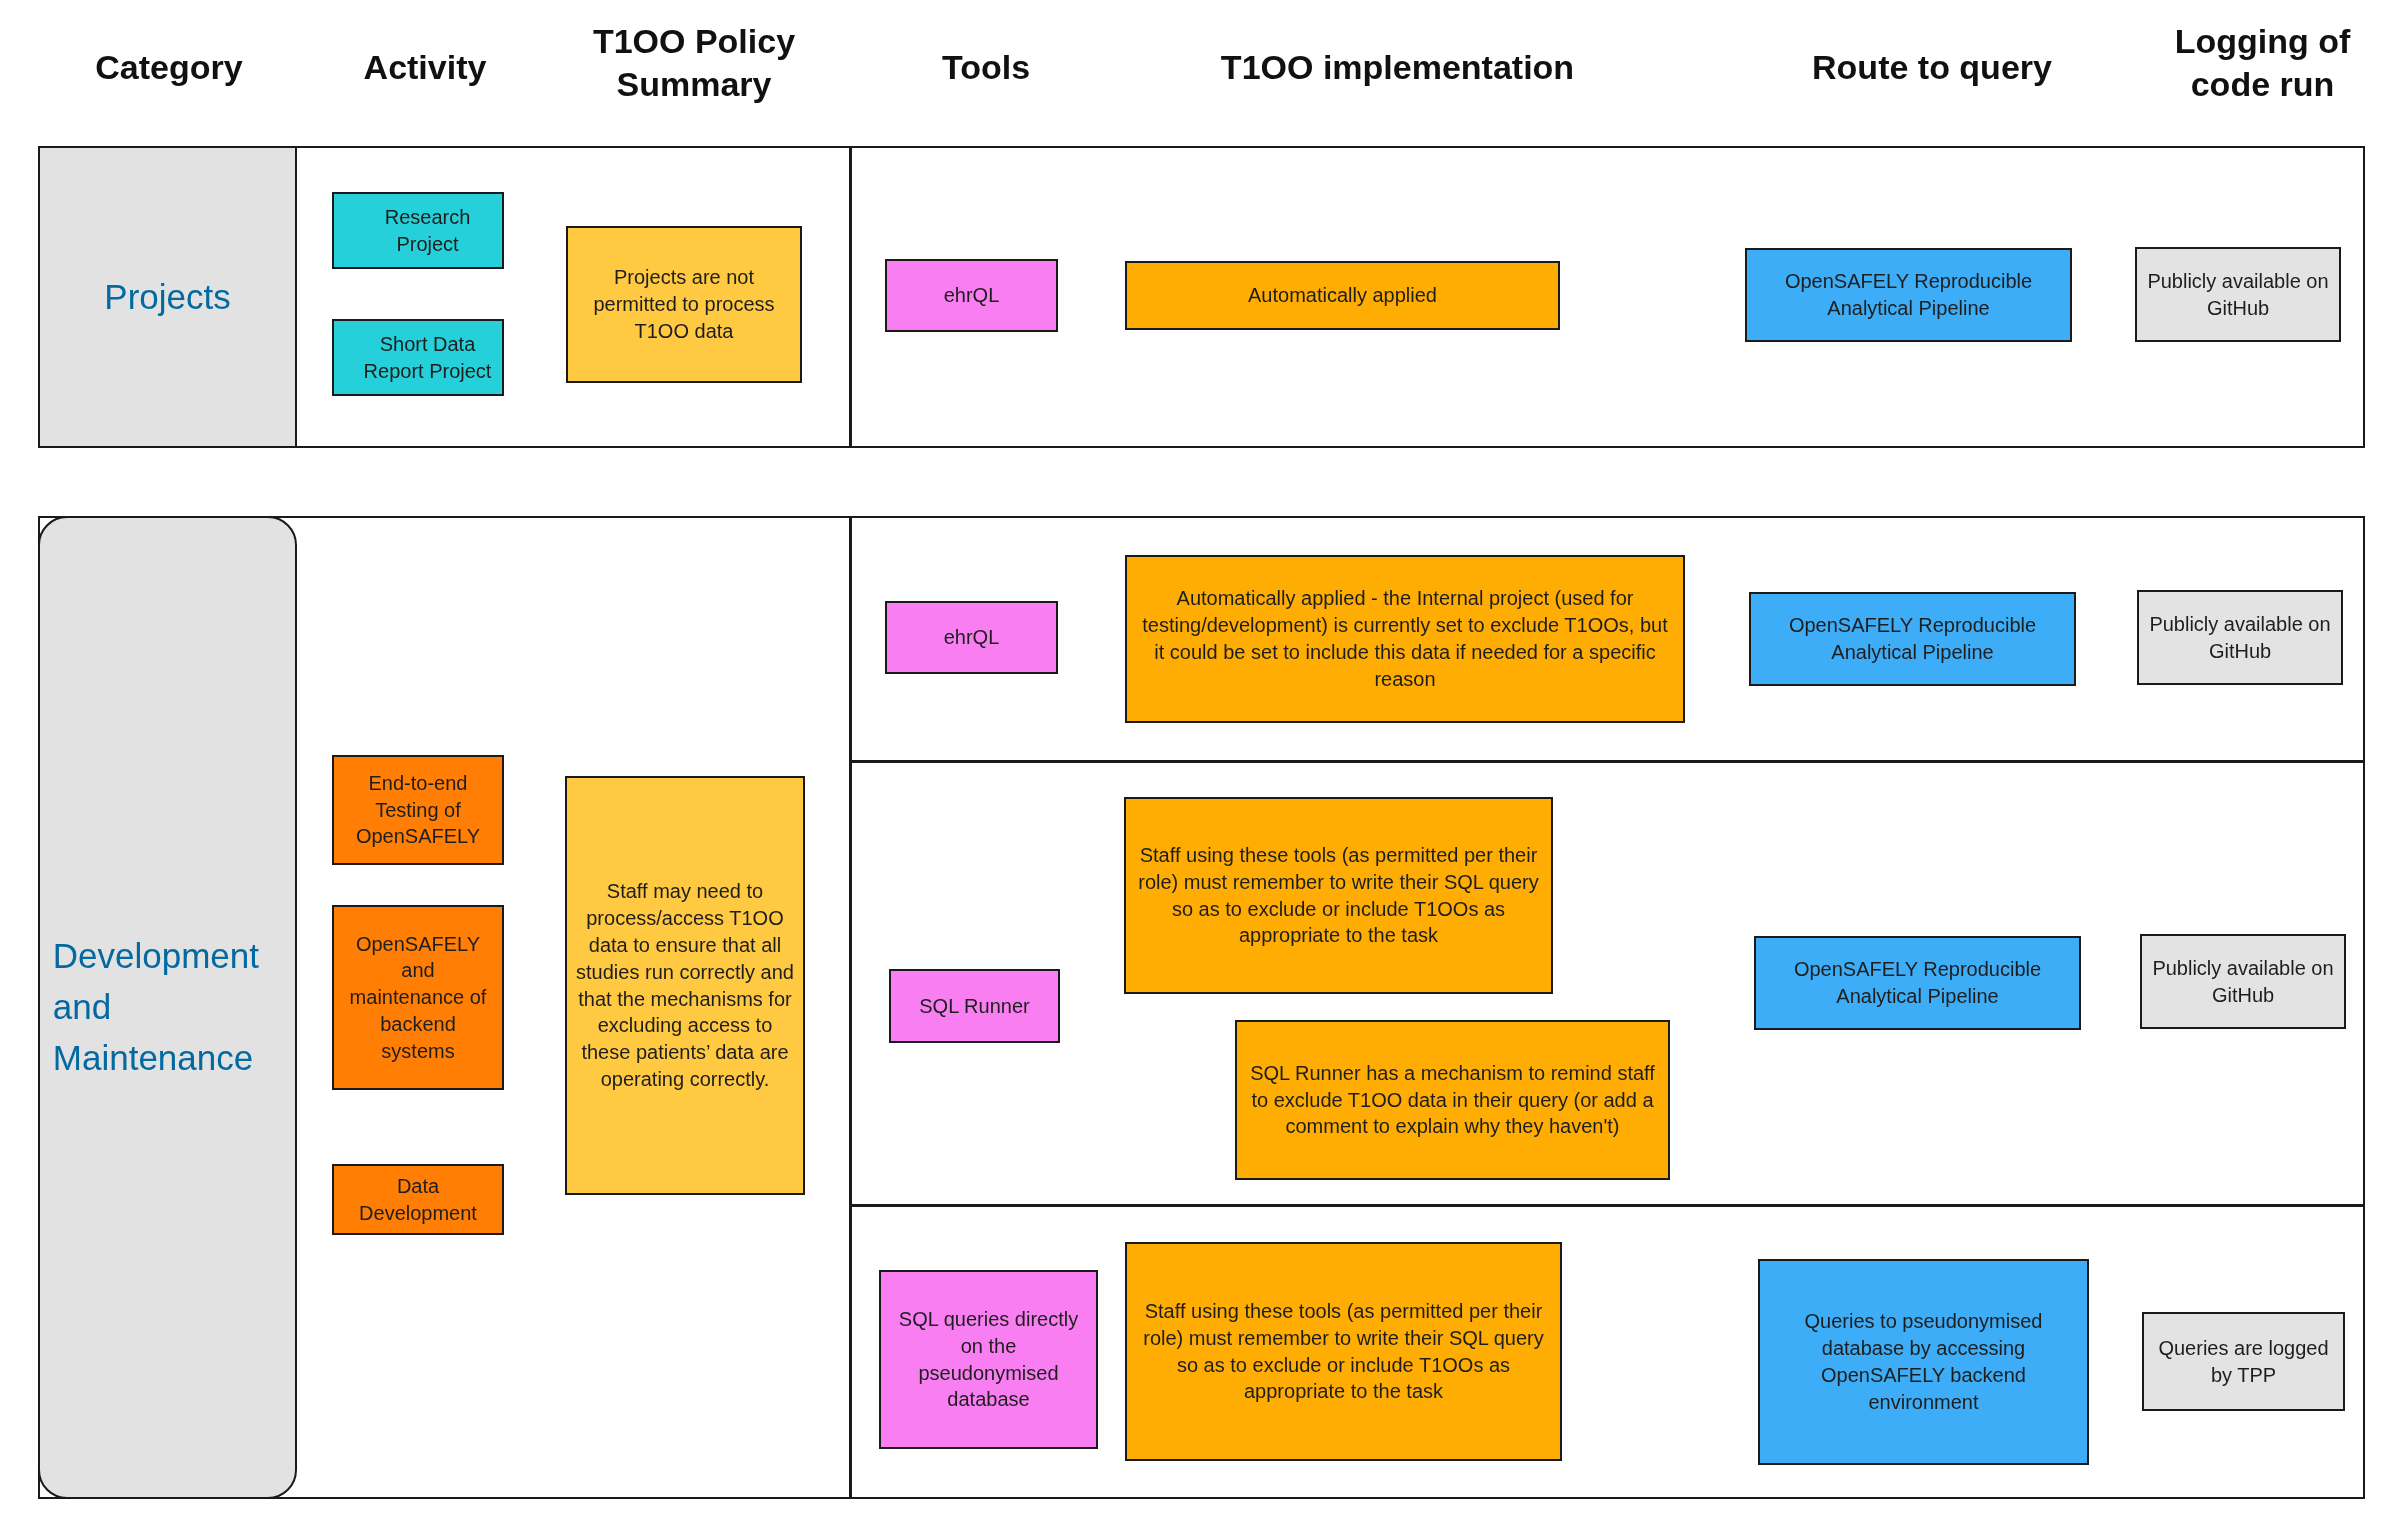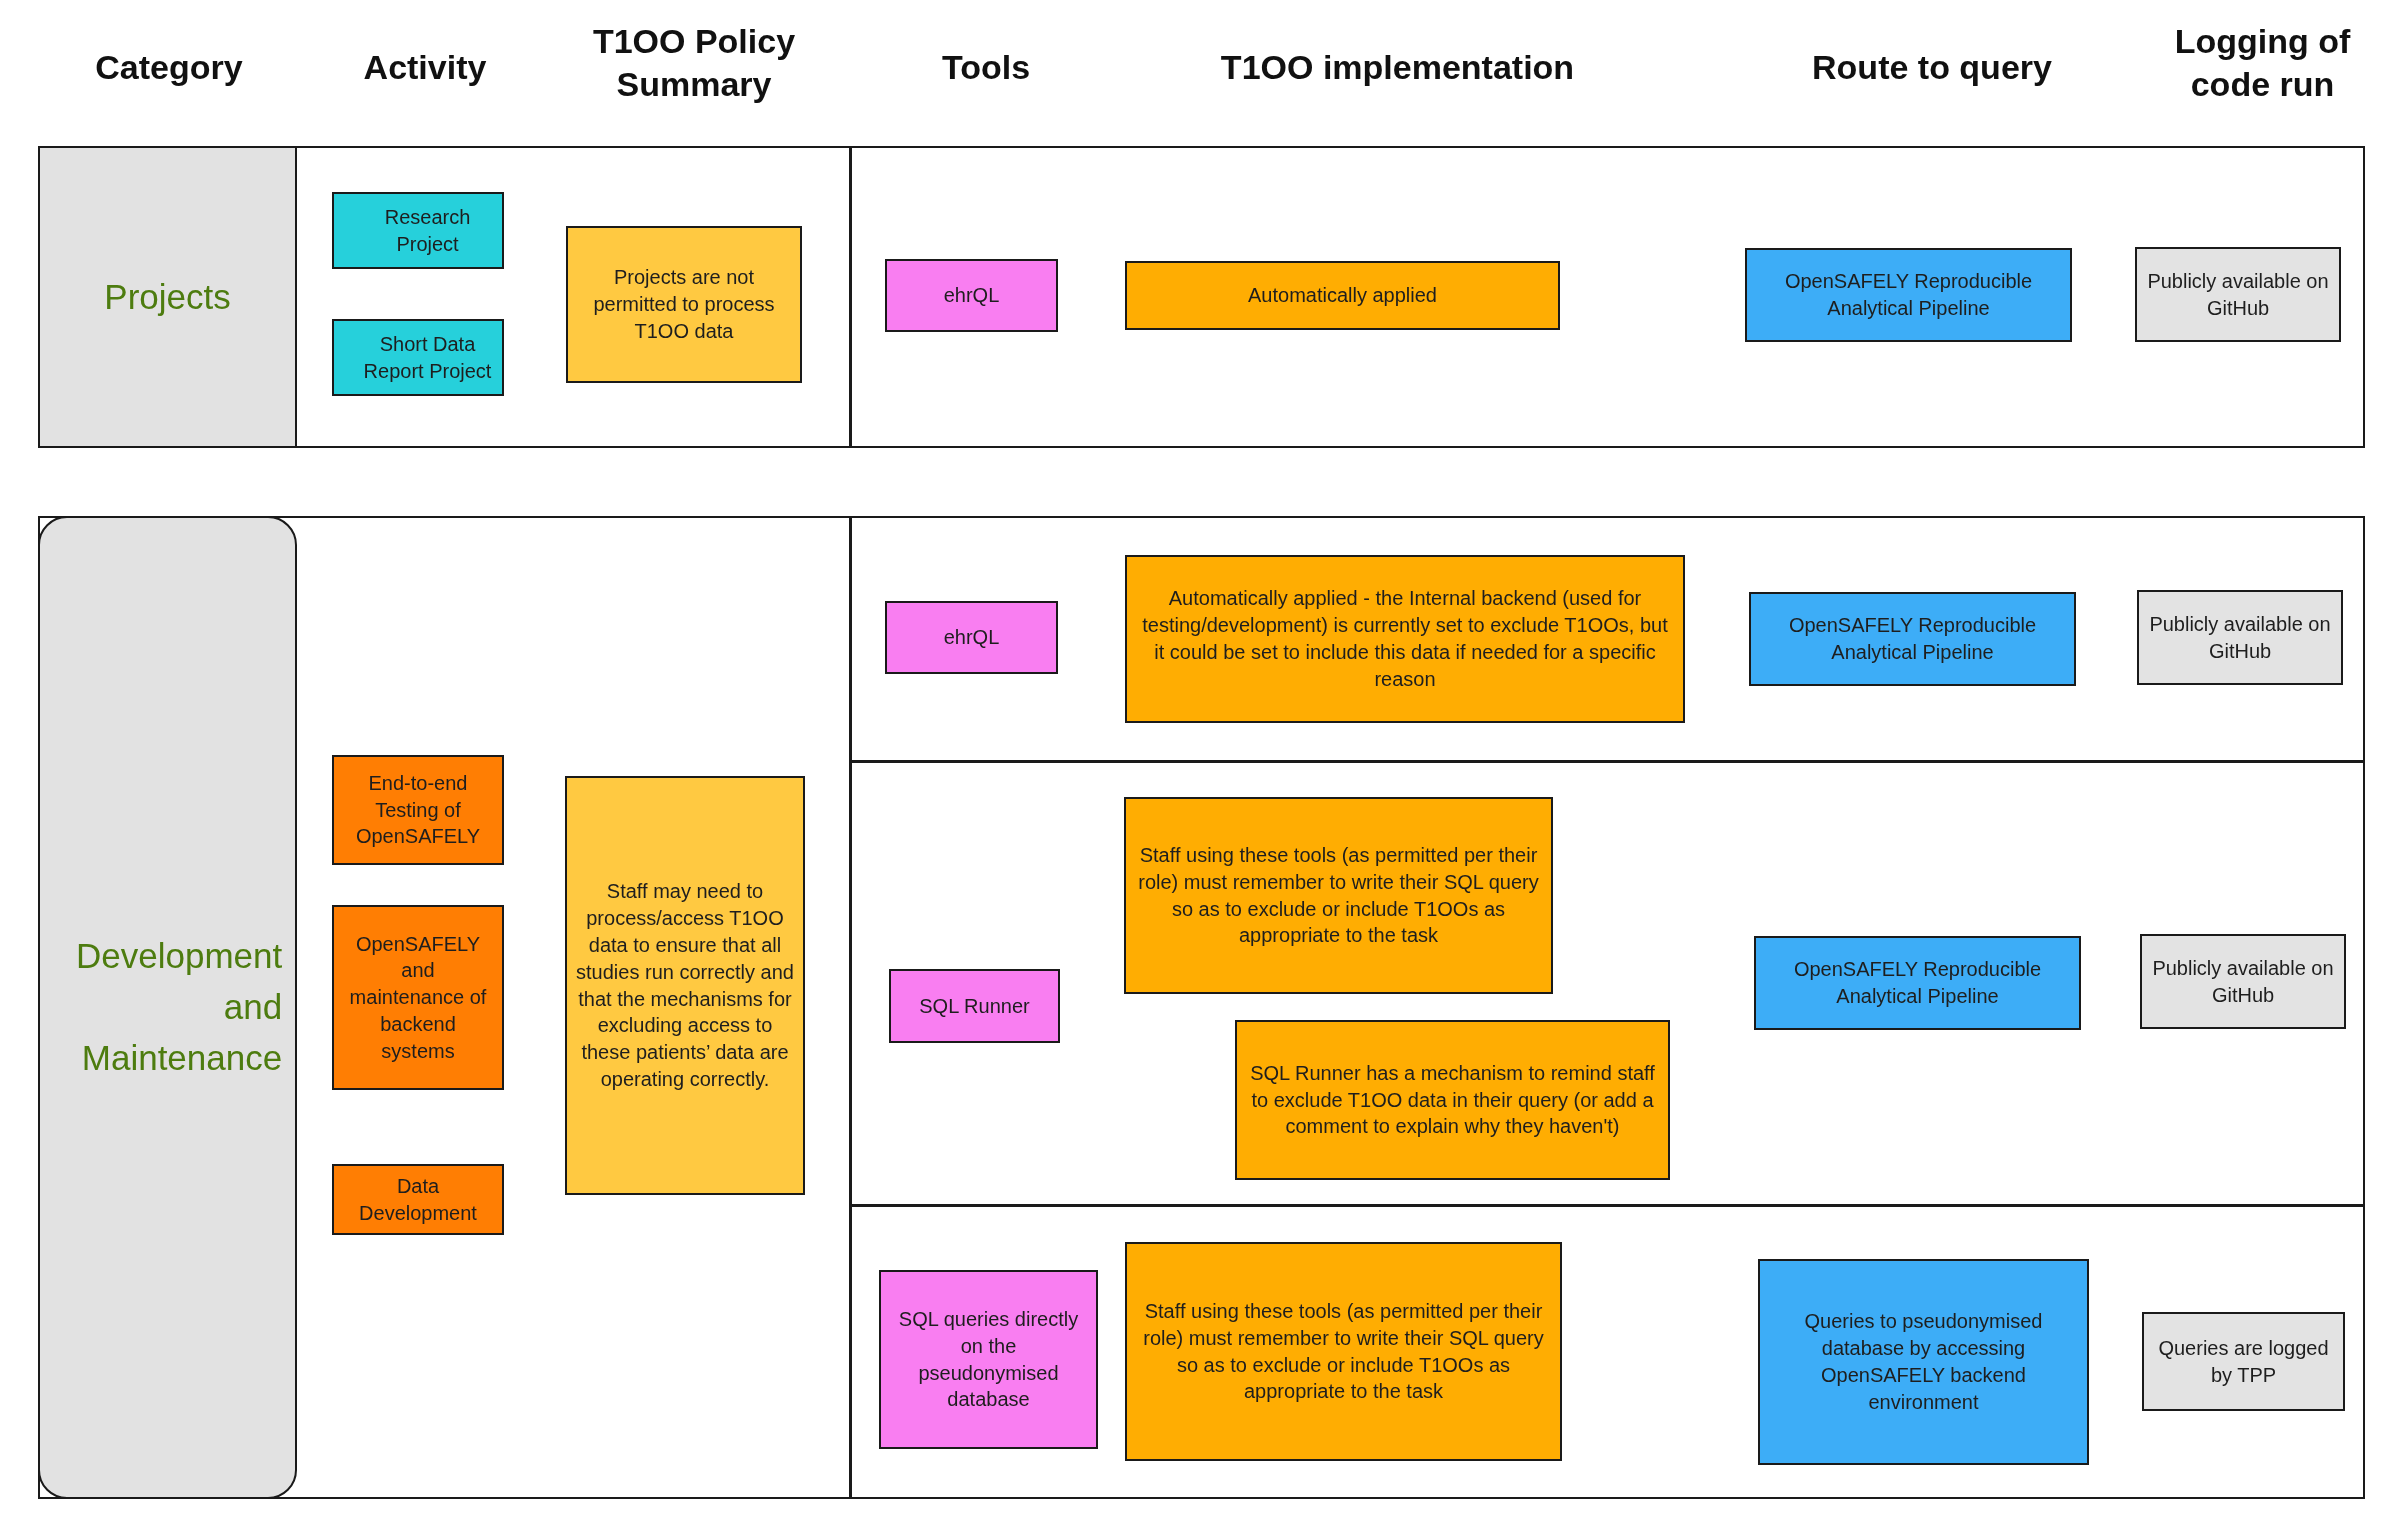--- a/index.html
+++ b/index.html
@@ -33,24 +33,24 @@
     box-sizing: border-box;
   }
   .cat-cell {
     position: absolute;
     background: #e2e2e2;
     border: 2.7px solid #1a1a1a;
     box-sizing: border-box;
     display: flex;
     align-items: center;
     justify-content: center;
-    text-align: right;
+    text-align: left;
     font-size: 35px;
     line-height: 1.45;
-    color: #4d7c0f;
+    color: #0369a1;
     padding: 0 12.8px;
   }
   .vline, .hline {
     position: absolute;
     background: #1a1a1a;
   }
   
   .box {
     position: absolute;
     border: 2.7px solid #1a1a1a;
@@ -106,21 +106,21 @@
   <div class="vline" style="left:849px; top:516px; width:2.7px; height:983px;"></div>
   <div class="hline" style="left:849px; top:760px; width:1516px; height:2.7px;"></div>
   <div class="hline" style="left:849px; top:1204px; width:1516px; height:2.7px;"></div>
 
   <div class="box dkorange" style="left:332px; top:755px; width:172px; height:110px;">End-to-end Testing of OpenSAFELY</div>
   <div class="box dkorange" style="left:332px; top:905px; width:172px; height:185px;">OpenSAFELY and maintenance of backend systems</div>
   <div class="box dkorange" style="left:332px; top:1164px; width:172px; height:71px;">Data Development</div>
   <div class="box yellow" style="left:565px; top:776px; width:240px; height:419px;">Staff may need to process/access T1OO data to ensure that all studies run correctly and that the mechanisms for excluding access to these patients’ data are operating correctly.</div>
 
   <div class="box pink" style="left:885px; top:601px; width:173px; height:73px;">ehrQL</div>
-  <div class="box orange" style="left:1125px; top:555px; width:560px; height:168px;">Automatically applied - the Internal backend (used for testing/development) is currently set to exclude T1OOs, but it could be set to include this data if needed for a specific reason</div>
+  <div class="box orange" style="left:1125px; top:555px; width:560px; height:168px;">Automatically applied - the Internal project (used for testing/development) is currently set to exclude T1OOs, but it could be set to include this data if needed for a specific reason</div>
   <div class="box blue" style="left:1749px; top:592px; width:327px; height:94px;">OpenSAFELY Reproducible Analytical Pipeline</div>
   <div class="box grey" style="left:2137px; top:590px; width:206px; height:95px;">Publicly available on GitHub</div>
 
   <div class="box orange" style="left:1124px; top:797px; width:429px; height:197px;">Staff using these tools (as permitted per their role) must remember to write their SQL query so as to exclude or include T1OOs as appropriate to the task</div>
   <div class="box pink" style="left:889px; top:969px; width:171px; height:74px;">SQL Runner</div>
   <div class="box orange" style="left:1235px; top:1020px; width:435px; height:160px;">SQL Runner has a mechanism to remind staff to exclude T1OO data in their query (or add a comment to explain why they haven't)</div>
   <div class="box blue" style="left:1754px; top:936px; width:327px; height:94px;">OpenSAFELY Reproducible Analytical Pipeline</div>
   <div class="box grey" style="left:2140px; top:934px; width:206px; height:95px;">Publicly available on GitHub</div>
 
   <div class="box pink" style="left:879px; top:1270px; width:219px; height:179px;">SQL queries directly on the pseudonymised database</div>

